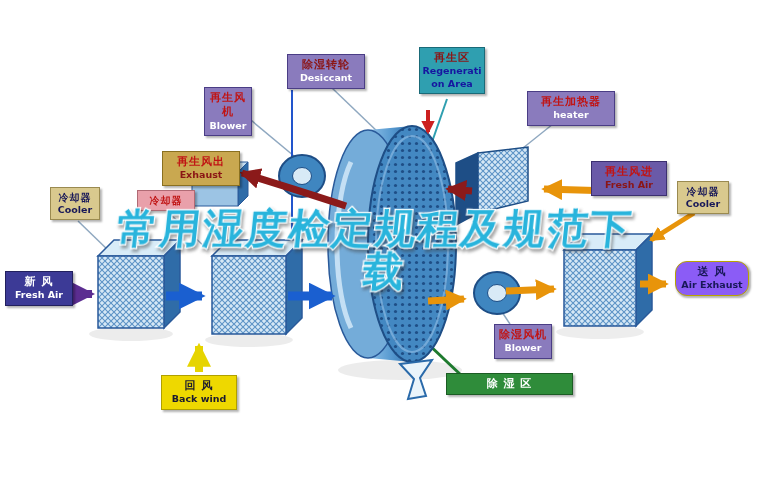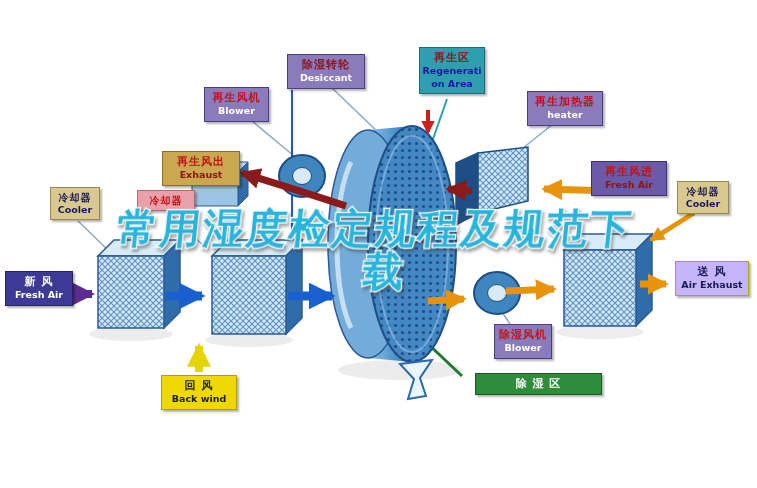--- a/index.html
+++ b/index.html
@@ -17,23 +17,23 @@
   .zh{font-size:11px;letter-spacing:1px;}
   .en{font-size:9.5px;word-wrap:break-word;}
   .sm .zh{font-size:10px;}
   .bg-purple{background:#8a7bbd;border-color:#4a3d85;}
   .bg-purple2{background:#6a5aa8;border-color:#3c3070;}
   .bg-teal{background:#2f9fb0;border-color:#1a6a78;}
   .bg-olive{background:#c9a850;border-color:#8a7020;}
   .bg-tan{background:#d9c98e;border-color:#9a8a50;}
   .bg-pink{background:#e9a0aa;border-color:#b06a74;}
   .bg-indigo{background:#3c3a96;border-color:#22205e;}
-  .bg-yellow{background:#c4b5fd;border-color:#b8a400;}
+  .bg-yellow{background:#8b5cf6;border-color:#b8a400;border-radius:12px;}
   .bg-yellow2{background:#eed800;border-color:#b0a000;}
-  .bg-green{background:#2f8c3a;border-color:#1c5c24;margin-left:29px;}
+  .bg-green{background:#2f8c3a;border-color:#1c5c24;}
   .t-red{color:#c01414;}
   .t-darkred{color:#8b1515;}
   .t-white{color:#ffffff;}
   .t-navy{color:#181858;}
   .t-blue{color:#1616a0;}
   .t-dark{color:#1a1a30;}
 </style>
 </head>
 <body>
 
@@ -160,26 +160,26 @@
   <div class="label bg-purple" style="left:287px;top:54px;width:78px">
     <div class="zh t-darkred">除湿转轮</div>
     <div class="en t-white">Desiccant</div>
   </div>
 
   <div class="label bg-teal" style="left:419px;top:47px;width:66px">
     <div class="zh t-darkred">再生区</div>
     <div class="en t-blue">Regeneration Area</div>
   </div>
 
-  <div class="label bg-purple" style="left:204px;top:87px;width:65px">
+  <div class="label bg-purple" style="left:204px;top:87px;width:48px">
     <div class="zh t-red">再生风机</div>
     <div class="en t-white">Blower</div>
   </div>
 
-  <div class="label bg-purple" style="left:527px;top:91px;width:76px">
+  <div class="label bg-purple" style="left:527px;top:91px;width:88px">
     <div class="zh t-red">再生加热器</div>
     <div class="en t-white">heater</div>
   </div>
 
   <div class="label bg-olive" style="left:162px;top:151px;width:78px">
     <div class="zh t-red">再生风出</div>
     <div class="en t-darkred">Exhaust</div>
   </div>
 
   <div class="label bg-tan sm" style="left:50px;top:187px;width:50px">

